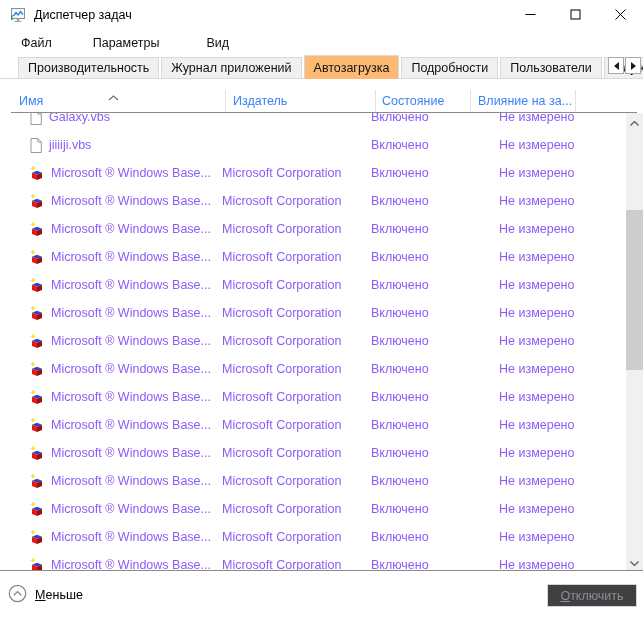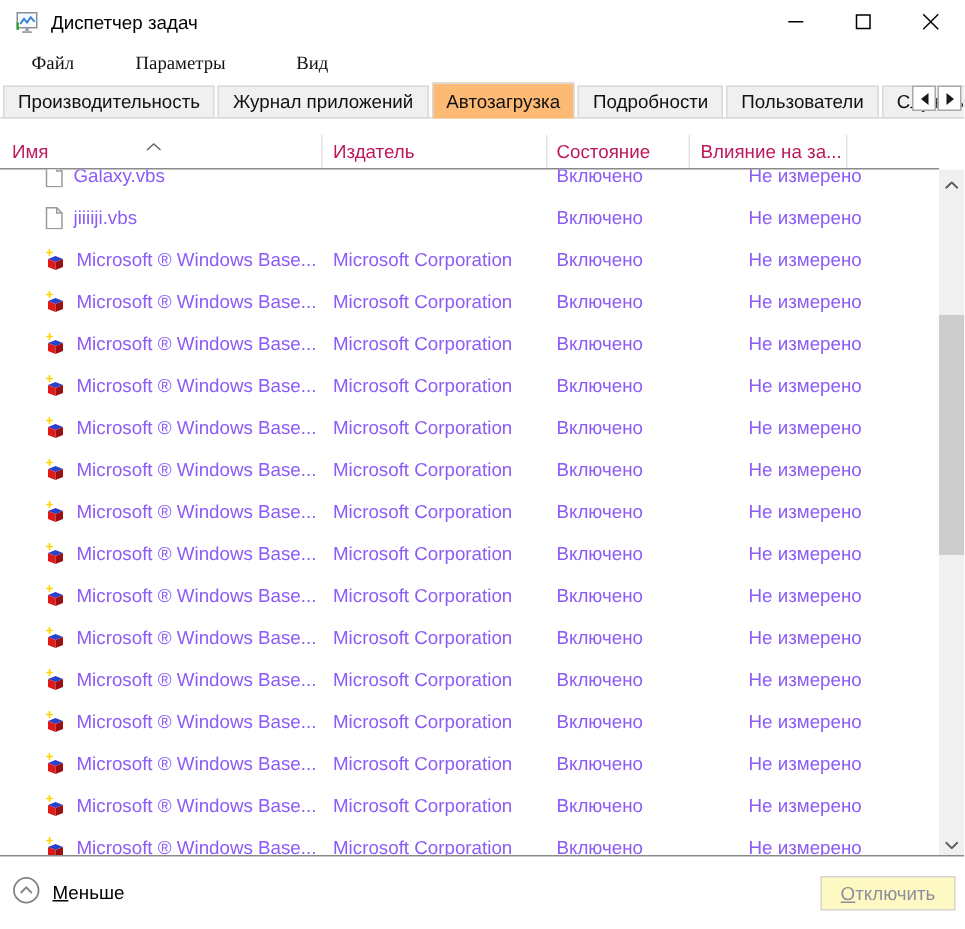--- a/index.html
+++ b/index.html
@@ -8,35 +8,35 @@
 
   
   .titlebar { position:absolute; top:0; left:0; right:0; height:30px; display:flex; align-items:center; }
   .title-icon { margin-left:10px; width:16px; height:16px; flex:0 0 auto; }
   .title-text { margin-left:8px; font-size:12.5px; color:#000; }
   .win-controls { position:absolute; right:0; top:0; height:30px; display:flex; }
   .win-btn { width:45px; height:30px; display:flex; align-items:center; justify-content:center; background:transparent; border:none; padding:0; }
 
   
   .menubar { position:absolute; top:30px; left:0; right:0; height:25px; display:flex; align-items:center; font-size:12.5px; }
-  .menu-item { padding:3px 20px; margin-left:1px;font-family:Liberation Serif, serif; }
+  .menu-item { padding:3px 20px; margin-left:1px; }
   .menu-item.gap { margin-left:7px; }
 
   
-  .tabbar { position:absolute; top:55px; left:0; right:0; height:24px; display:flex; align-items:flex-end; padding-left:2px; }
+  .tabbar { position:absolute; top:55px; left:0; right:0; height:24px; display:flex; align-items:flex-end; padding-left:18px; }
   .tabbar::after { content:""; position:absolute; left:0; right:0; bottom:0; height:1px; background:#d9d9d9; }
   .tab { box-sizing:border-box; height:22px; padding:0 9px; display:flex; align-items:center; background:#f0f0f0; border:1px solid #d9d9d9; margin-right:2px; font-size:12.5px; position:relative; z-index:1; white-space:nowrap; }
   .tab.active { height:24px; background:#fdba74; border-bottom:none; z-index:2; }
   .tab-scroll { position:absolute; right:2px; top:2px; display:flex; z-index:3; }
   .tab-scroll .tsbtn { width:16px; height:17px; background:#fff; border:1px solid #a9a9a9; display:flex; align-items:center; justify-content:center; margin-left:1px; padding:0; }
   .tri-left  { width:0; height:0; border-style:solid; border-width:4px 5px 4px 0; border-color:transparent #1a1a1a transparent transparent; }
   .tri-right { width:0; height:0; border-style:solid; border-width:4px 0 4px 5px; border-color:transparent transparent transparent #1a1a1a; }
 
   
-  .header { position:absolute; top:88px; left:0; width:626px; height:25px; box-sizing:border-box; display:flex; font-size:12.5px; color:#be185d; border-bottom:1px solid #8a8a8a; }
+  .header { position:absolute; top:88px; left:11px; width:626px; height:25px; box-sizing:border-box; display:flex; font-size:12.5px; color:#3b82f6; border-bottom:1px solid #8a8a8a; }
   .hcell { box-sizing:border-box; position:relative; display:flex; align-items:flex-end; padding-bottom:4px; border-right:1px solid #e3e3e3; margin-top:2px; }
   .h-name { width:215px; padding-left:8px; }
   .h-pub { width:150px; padding-left:7px; }
   .h-status { width:95px; padding-left:6px; }
   .h-impact { width:105px; padding-left:7px; }
   .sort-caret { position:absolute; left:97px; top:0px; }
 
   
   .list { position:absolute; top:113px; left:0; width:626px; height:457px; overflow:hidden; }
   .rows { margin-top:-10px; }
@@ -51,21 +51,21 @@
   .scrollbar { position:absolute; top:113px; right:0; width:17px; height:457px; background:#f0f0f0; }
   .sb-btn { position:absolute; left:0; right:0; height:17px; display:flex; align-items:center; justify-content:center; background:transparent; border:none; padding:0; }
   .sb-up { top:0; } .sb-down { bottom:0; }
   .sb-thumb { position:absolute; left:0; width:17px; top:97px; height:160px; background:#cdcdcd; }
 
   
   .footer { position:absolute; left:0; right:0; bottom:0; height:49px; box-sizing:border-box; border-top:1px solid #8a8a8a; background:#fff; }
   .details-toggle { position:absolute; left:8px; top:13px; display:flex; align-items:center; gap:8px; background:transparent; border:none; padding:0; font-size:12.5px; color:#000; }
   .toggle-label { display:inline-block; }
   .toggle-label::first-letter { text-decoration:underline; }
-  .disable-btn { position:absolute; right:6px; top:13px; width:90px; height:23px; background:#fef9c3; border:1px solid #d5d5d5; color:#8e8e9c; font-size:12.5px; padding:0; }
+  .disable-btn { position:absolute; right:6px; top:13px; width:90px; height:23px; background:#404040; border:1px solid #d5d5d5; color:#8e8e9c; font-size:12.5px; padding:0; }
   .disable-btn span { display:block; text-align:center; }
   .disable-btn span::first-letter { text-decoration:underline; }
 </style>
 </head>
 <body>
 
 <div class="window">
 
   <div class="titlebar">
     <span class="title-icon">

